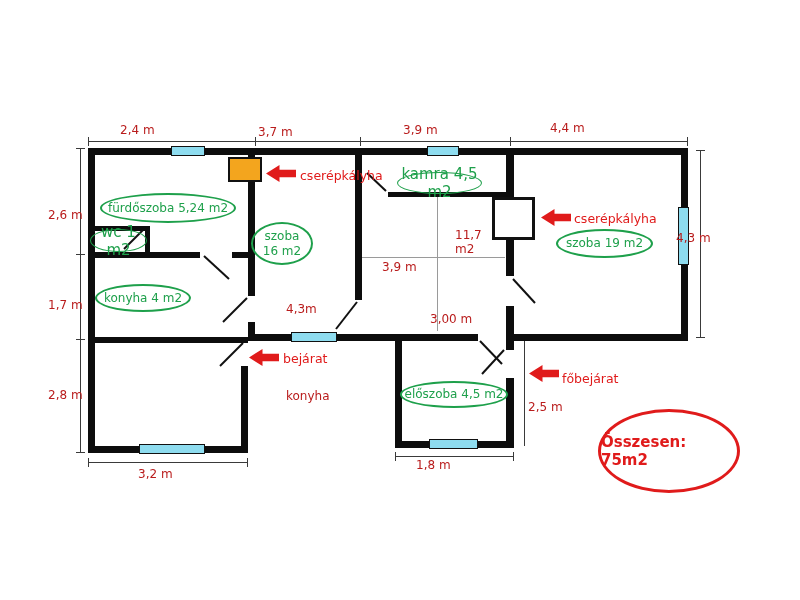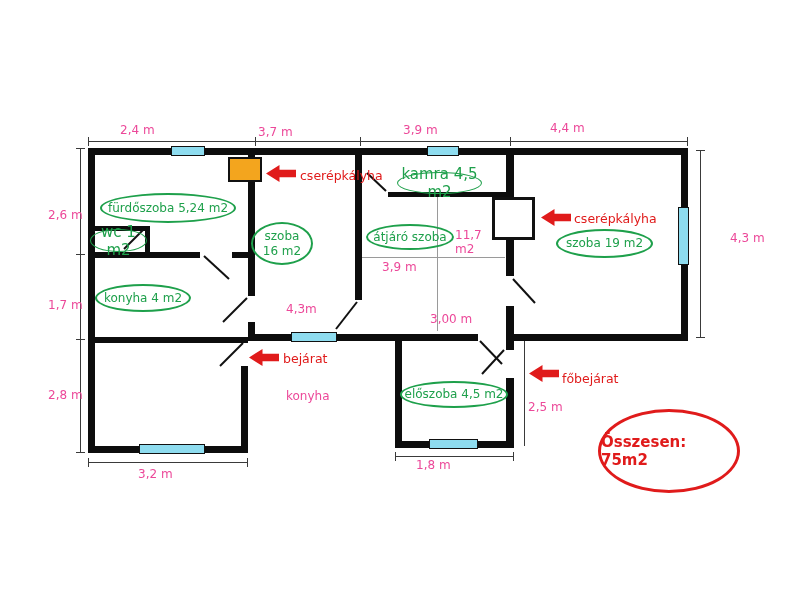--- a/index.html
+++ b/index.html
@@ -4,21 +4,21 @@
 <style>
   html,body { margin:0; padding:0; background:#fff; }
   .plan { position:relative; width:800px; height:600px; background:#ffffff;
           font-family:"DejaVu Sans", sans-serif; overflow:hidden; }
   .wall { position:absolute; background:#0d0d0d; }
   .window { position:absolute; background:#8edcef; border:1px solid #111; box-sizing:border-box; }
   .room-label { position:absolute; border:2px solid #1ea04b; border-radius:50%;
                 color:#1ea04b; display:flex; align-items:center; justify-content:center;
                 text-align:center; font-size:12px; line-height:1.2; white-space:pre-line; box-sizing:border-box; }
   .room-label.small { font-size:15px; border-width:1.5px; }
-  .dim { position:absolute; color:#ec4899; font-size:12px; white-space:pre-line; }
+  .dim { position:absolute; color:#b91c1c; font-size:12px; white-space:pre-line; }
   .red-text { position:absolute; color:#e01b1b; font-size:12.5px; }
   .arrow-left { position:absolute; background:#e01b1b; width:30px; height:17px;
                 clip-path: polygon(0% 50%, 45% 0%, 45% 28%, 100% 28%, 100% 72%, 45% 72%, 45% 100%); }
   .dimline { position:absolute; background:#3a3a3a; }
   .thinline { position:absolute; background:#9a9a9a; }
   .total-ellipse { position:absolute; border:3px solid #e01b1b; border-radius:50%;
                    display:flex; align-items:center; justify-content:center;
                    color:#e01b1b; font-weight:bold; font-size:15px; box-sizing:border-box;margin-left:23px; }
   .stove-yellow { position:absolute; background:#f3a51e; border:2px solid #111; box-sizing:border-box; }
   .stove-white { position:absolute; background:#ffffff; border:3px solid #111; box-sizing:border-box; }
@@ -114,21 +114,20 @@
     <line x1="504" y1="350" x2="482" y2="374" stroke="#111" stroke-width="2"></line>
     <line x1="480" y1="341" x2="502" y2="364" stroke="#111" stroke-width="2"></line>
     <line x1="386" y1="191" x2="367" y2="173" stroke="#111" stroke-width="2"></line>
   </svg>
 
   <div class="room-label" style="left:100px;top:193px;width:136px;height:30px"><span>fürdőszoba   5,24 m2</span></div>
   <div class="room-label small" style="left:90px;top:229px;width:57px;height:23px"><span>wc 1 m2</span></div>
   <div class="room-label" style="left:95px;top:284px;width:96px;height:28px"><span>konyha  4 m2</span></div>
   <div class="room-label" style="left:251px;top:222px;width:62px;height:43px"><span>szoba
 16 m2</span></div>
-  <div class="room-label" style="left:366px;top:224px;width:88px;height:26px"><span>átjáró  szoba</span></div>
   <div class="room-label" style="left:556px;top:229px;width:97px;height:29px"><span>szoba 19 m2</span></div>
   <div class="room-label" style="left:400px;top:381px;width:108px;height:27px"><span>előszoba 4,5 m2</span></div>
   <div class="room-label small" style="left:397px;top:172px;width:85px;height:22px"><span>kamra 4,5 m2</span></div>
 
   <div class="arrow-left" style="left:266px;top:165px"></div>
   <div class="red-text" style="left:300px;top:168px">cserépkályha</div>
 
   <div class="arrow-left" style="left:541px;top:209px"></div>
   <div class="red-text" style="left:574px;top:211px">cserépkályha</div>
 
@@ -151,19 +150,19 @@
 
   <div class="dim" style="left:120px;top:123px">2,4 m</div>
   <div class="dim" style="left:258px;top:125px">3,7 m</div>
   <div class="dim" style="left:403px;top:123px">3,9 m</div>
   <div class="dim" style="left:550px;top:121px">4,4 m</div>
 
   <div class="dim" style="left:48px;top:208px">2,6 m</div>
   <div class="dim" style="left:48px;top:298px">1,7 m</div>
   <div class="dim" style="left:48px;top:388px">2,8 m</div>
 
-  <div class="dim" style="left:730px;top:231px">4,3 m</div>
+  <div class="dim" style="left:676px;top:231px">4,3 m</div>
 
   <div class="dim" style="left:138px;top:467px">3,2 m</div>
   <div class="dim" style="left:416px;top:458px">1,8 m</div>
   <div class="dim" style="left:528px;top:400px">2,5 m</div>
 
 </div>
 
 </body></html>

